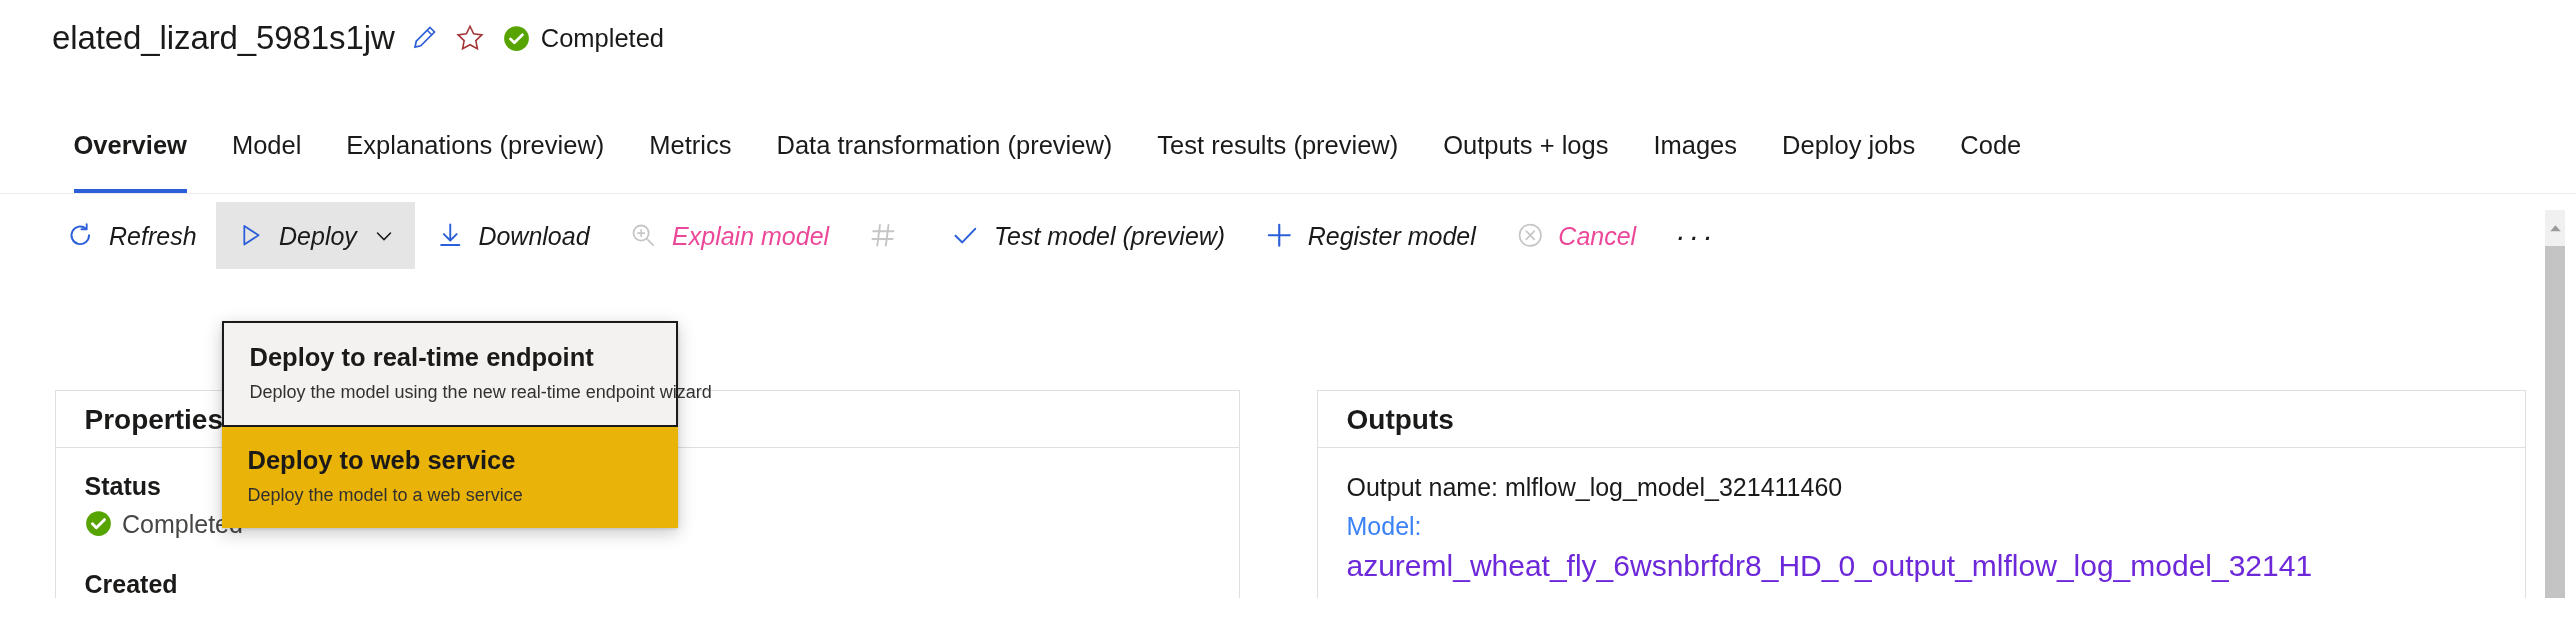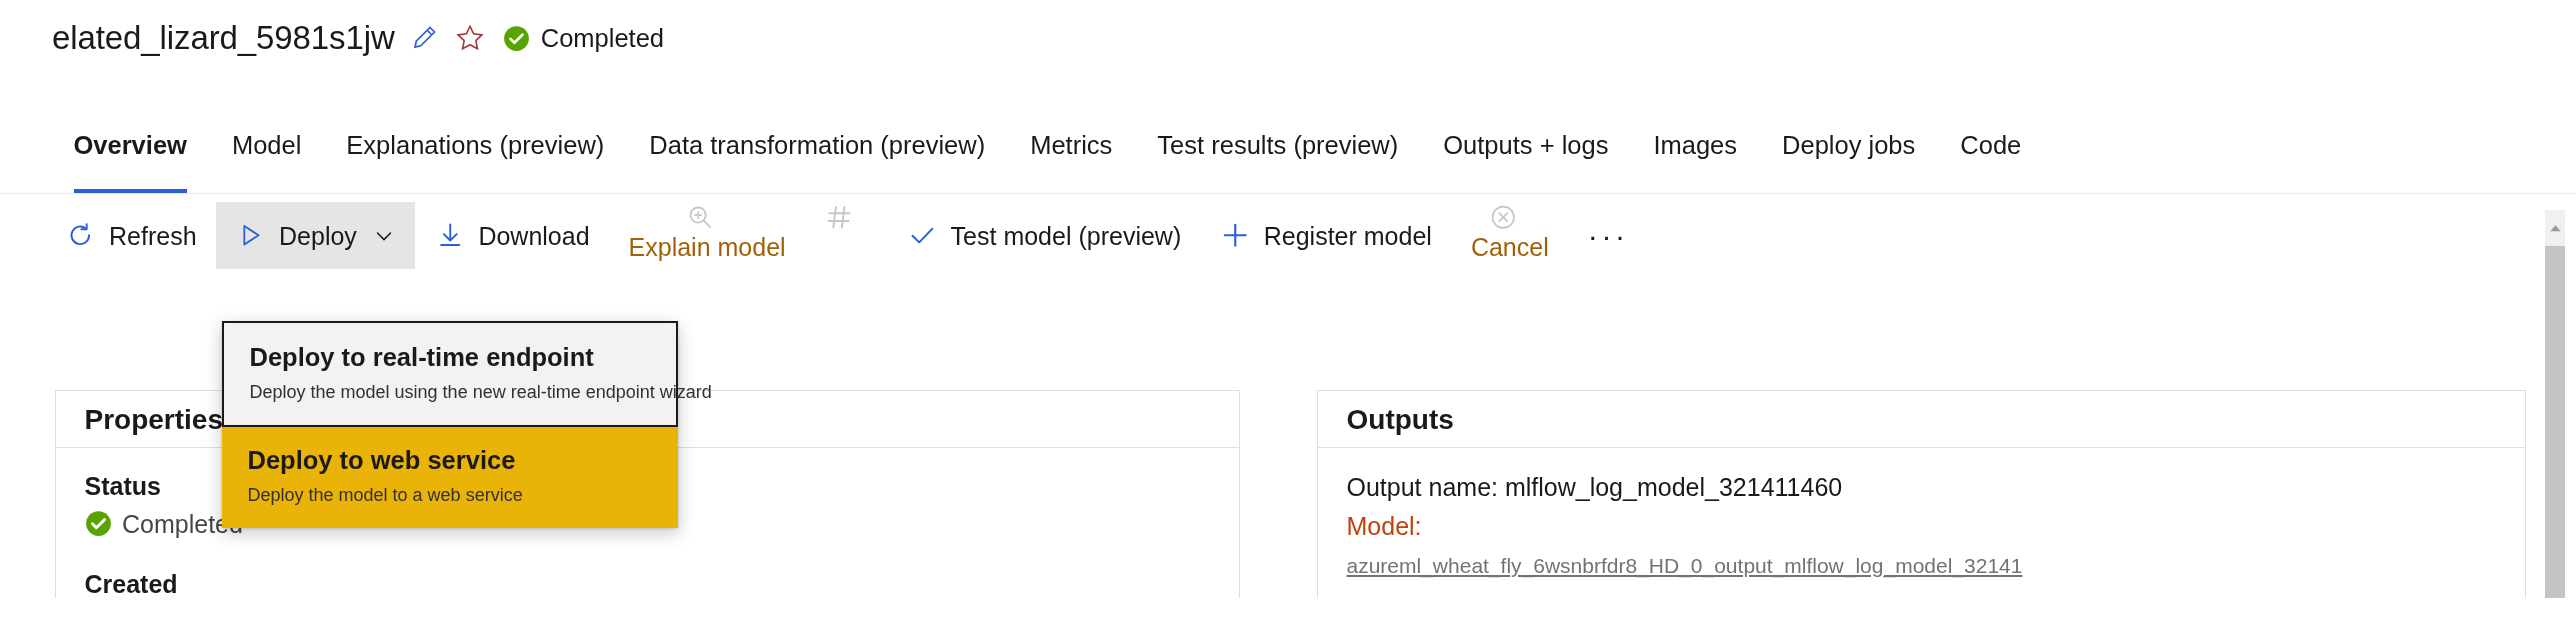--- a/index.html
+++ b/index.html
@@ -104,20 +104,21 @@
   
   .cmdbar {
     position: absolute;
     left: 0;
     top: 202px;
     width: 2576px;
     height: 67px;
     display: flex;
     align-items: center;
     background: #ffffff;
+    font-style: italic;
   }
   .cmd {
     display: flex;
     align-items: center;
     height: 67px;
     padding: 0 19.5px;
     font-size: 25px;
     color: #1b1a19;
     white-space: nowrap;
     cursor: pointer;
@@ -127,21 +128,21 @@
   .cmd .cmd-icon {
     display: inline-flex;
     align-items: center;
     justify-content: center;
     width: 30px;
     height: 30px;
     margin-right: 13.5px;
     flex: none;
   }
   .cmd .cmd-label { line-height: 30px; }
-  .cmd.disabled { color: #a16207; cursor: default; flex-direction: column; }
+  .cmd.disabled { color: #ec4899; cursor: default; }
   .cmd.pressed { background: #e5e5e5; }
   .cmd .chev {
     margin-left: 15px;
     display: inline-flex;
     align-items: center;
   }
   .cmd-more {
     display: flex;
     align-items: center;
     justify-content: center;
@@ -201,28 +202,27 @@
   }
 
   .out-line {
     font-size: 25px;
     color: #1b1a19;
     line-height: 39px;
     white-space: nowrap;
   }
   .out-sub {
     font-size: 25px;
-    color: #c2410c;
+    color: #3b82f6;
     line-height: 39px;
   }
   .out-link {
-    font-size: 21px;
+    font-size: 30px;
     line-height: 40px;
-    color: #737373;
-    text-decoration: underline;
+    color: #6d28d9;
     white-space: nowrap;
     cursor: pointer;
     display: block;
   }
 
   
   .menu {
     position: absolute;
     left: 222px;
     top: 321px;
@@ -315,24 +315,24 @@
     <div class="tab active">
       <span>Overview</span>
     </div>
     <div class="tab">
       <span>Model</span>
     </div>
     <div class="tab">
       <span>Explanations (preview)</span>
     </div>
     <div class="tab">
+      <span>Metrics</span>
+    </div>
+    <div class="tab">
       <span>Data transformation (preview)</span>
-    </div>
-    <div class="tab">
-      <span>Metrics</span>
     </div>
     <div class="tab">
       <span>Test results (preview)</span>
     </div>
     <div class="tab">
       <span>Outputs + logs</span>
     </div>
     <div class="tab">
       <span>Images</span>
     </div>

